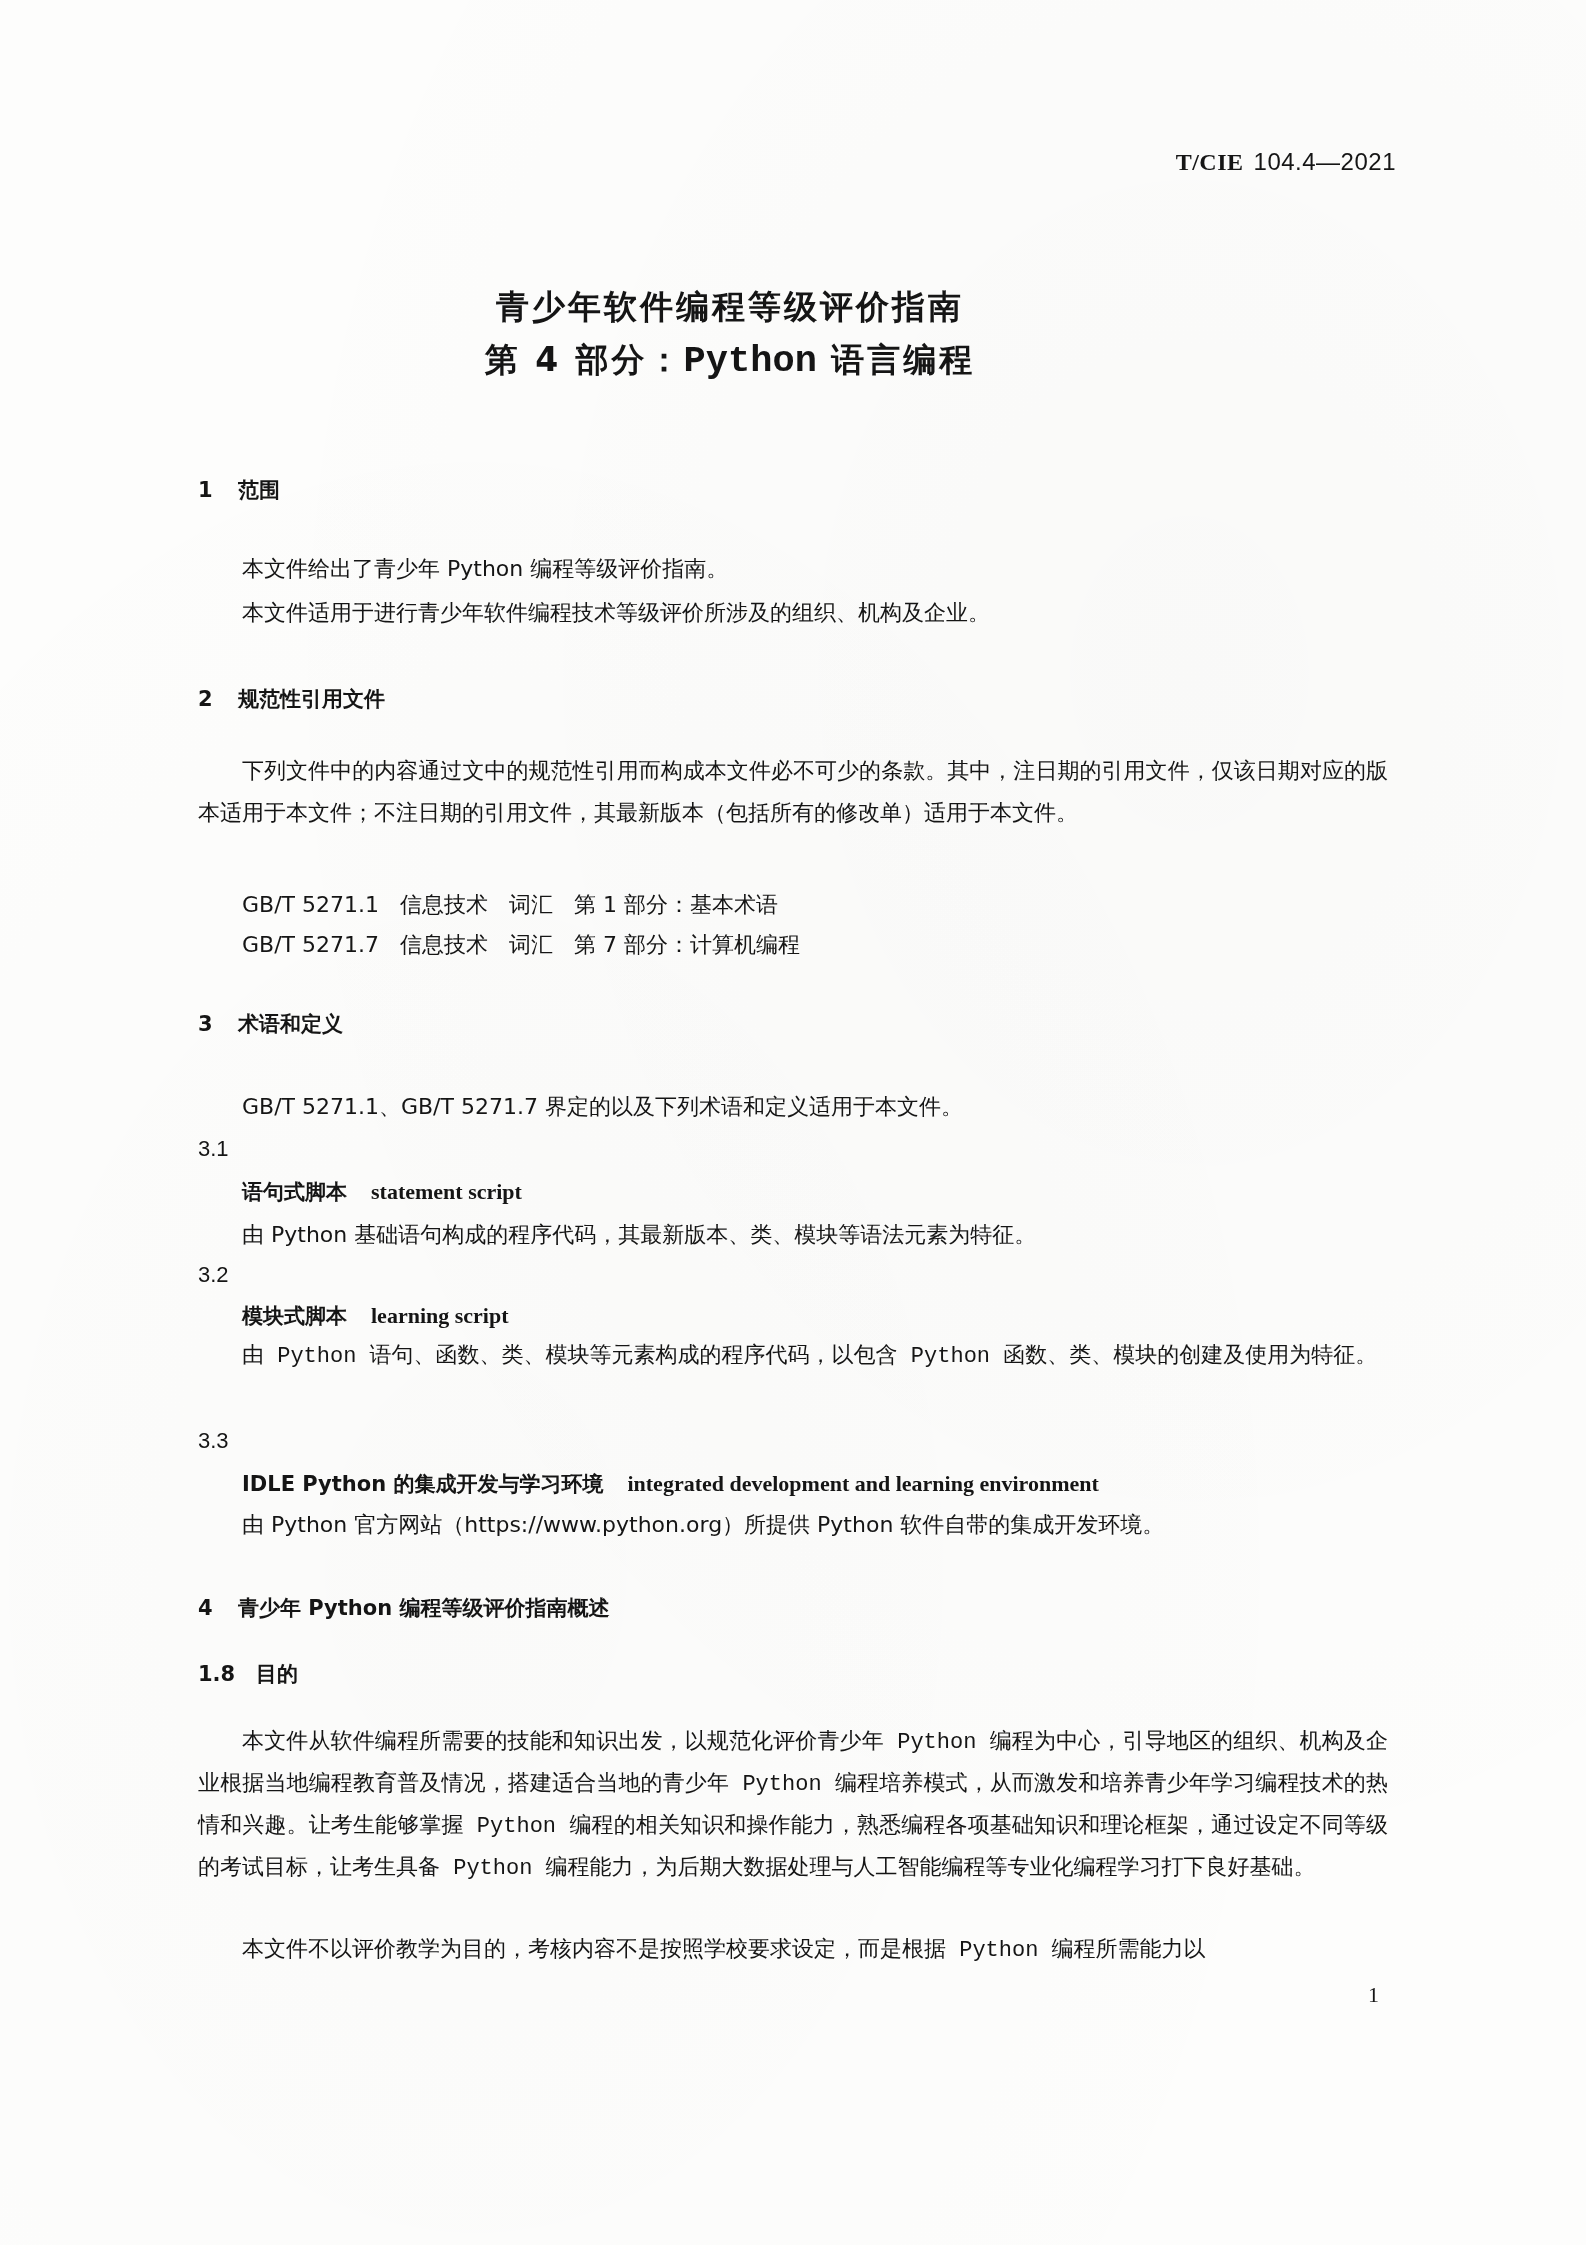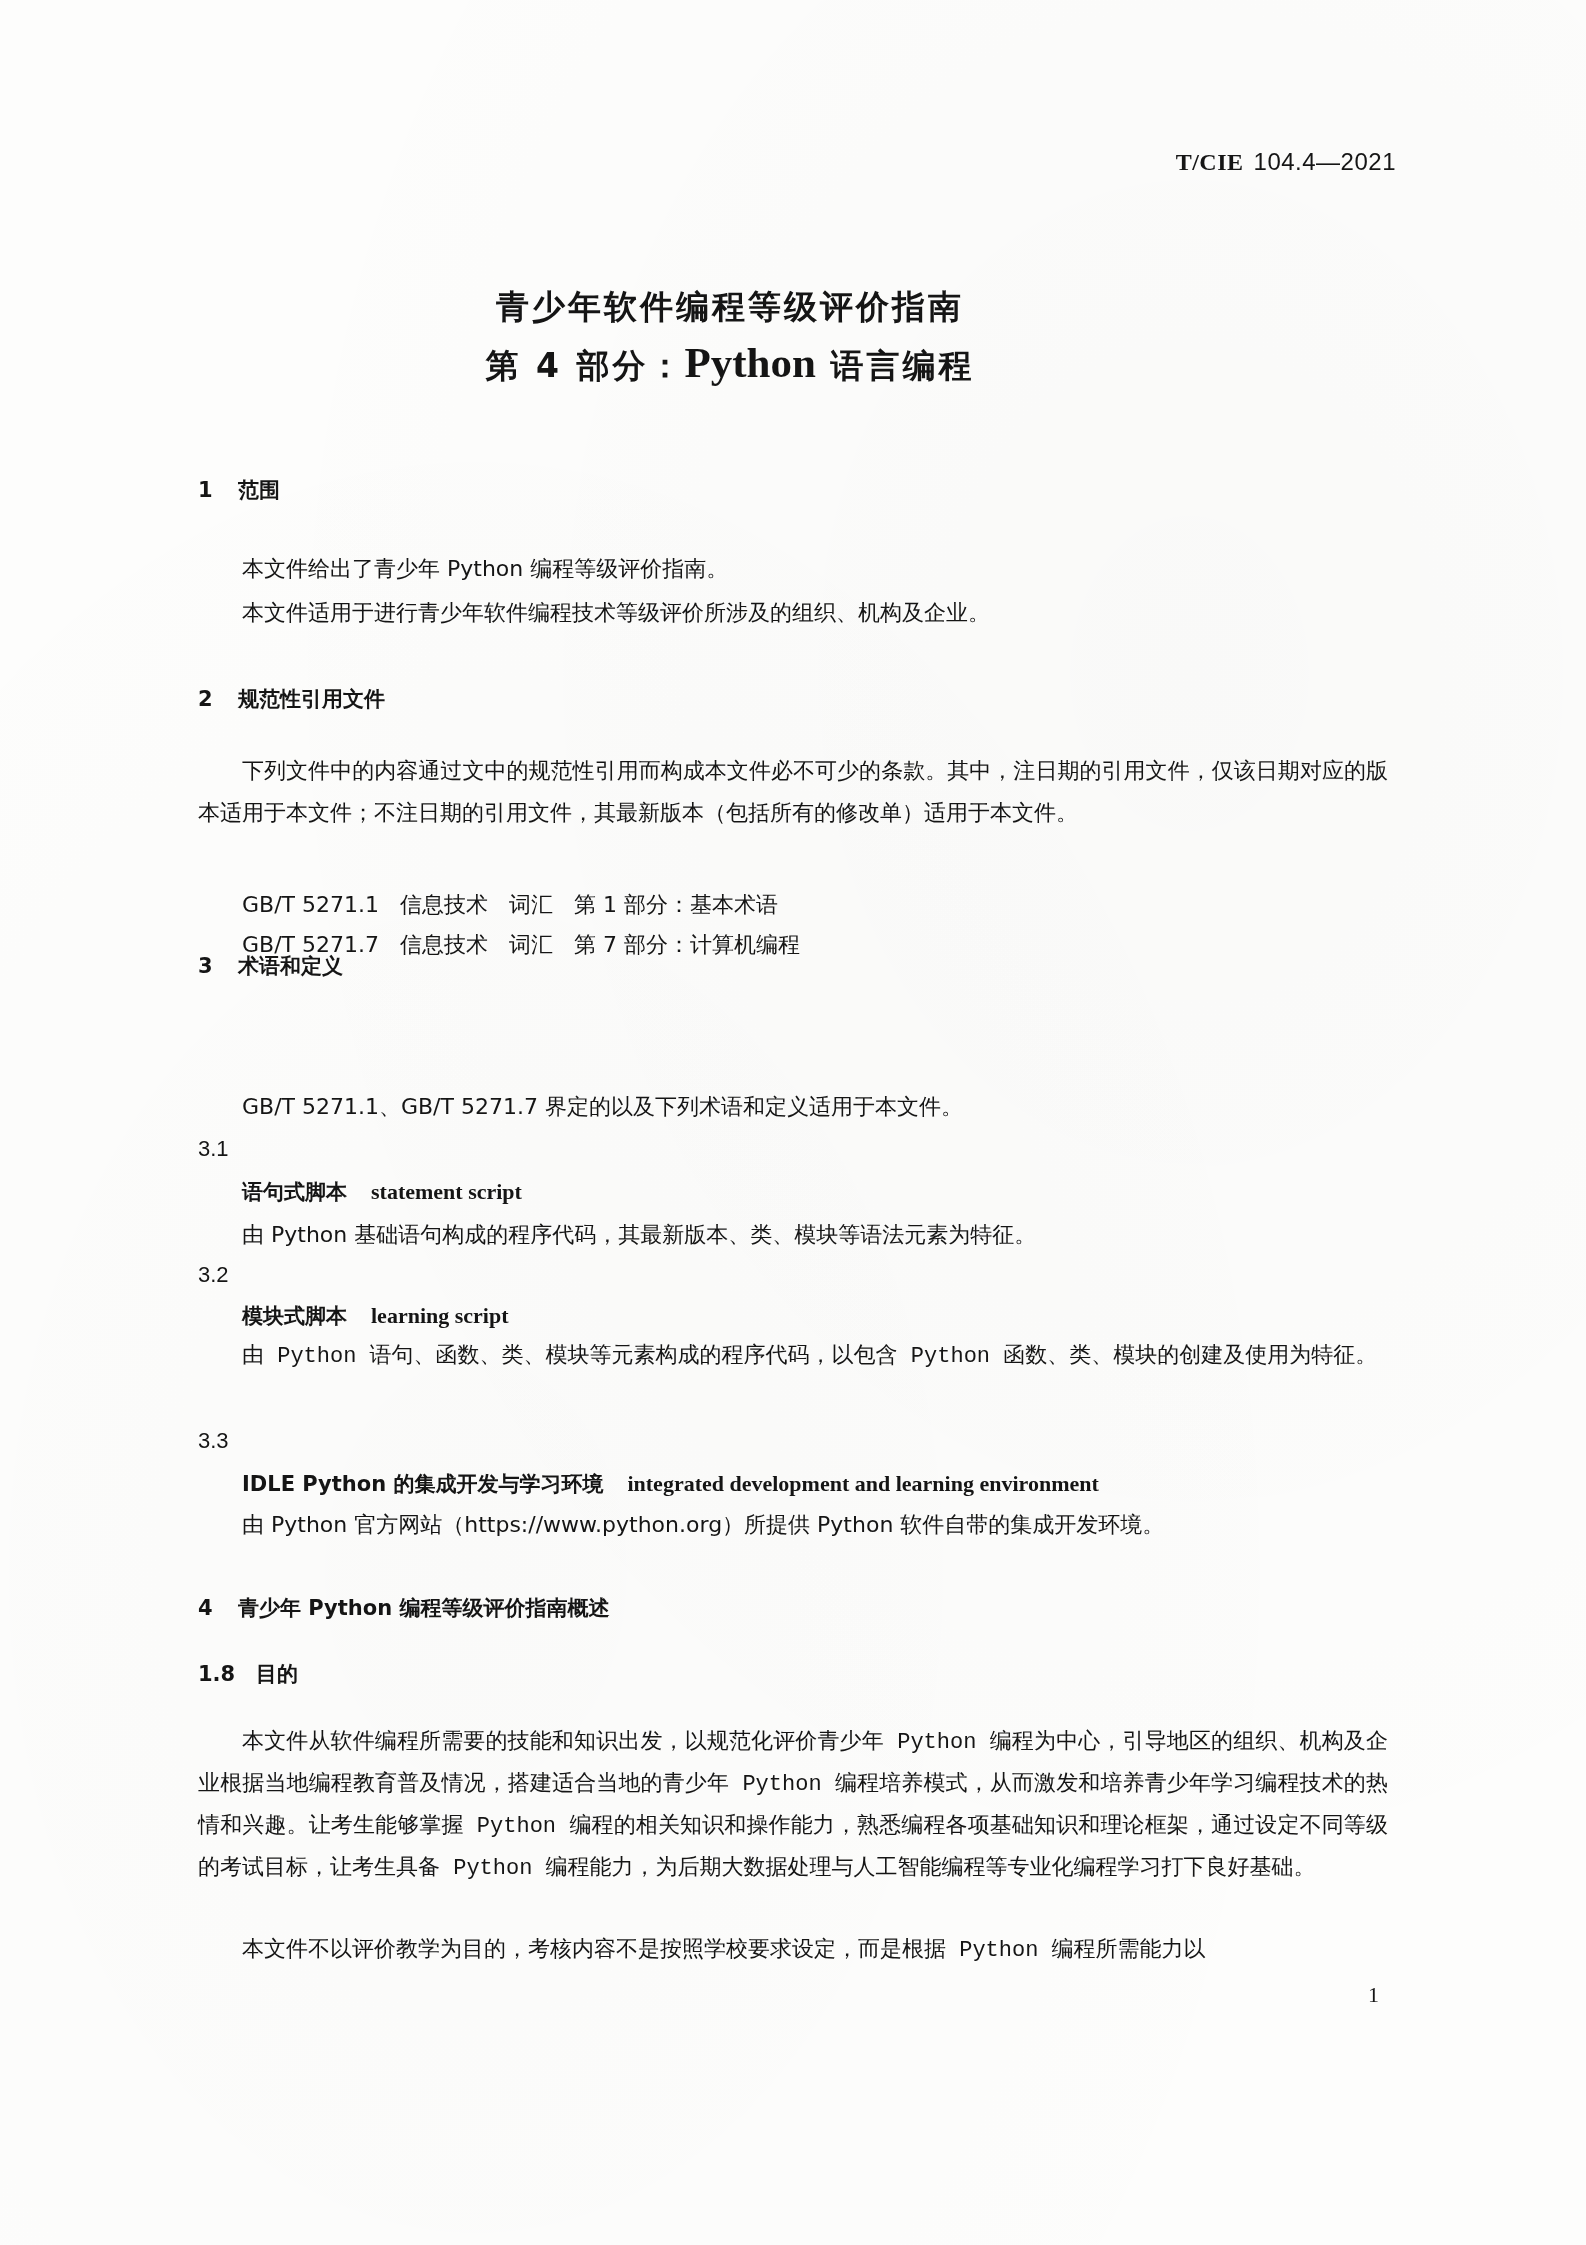--- a/index.html
+++ b/index.html
@@ -23,21 +23,21 @@
       letter-spacing: 0.5px;
     }
     .std-code .pre { font-family: "Liberation Serif", serif; font-weight: bold; margin-right: 10px; margin-left: 40px; }
     .title {
       position: absolute; left: 0; width: 1460px; text-align: center;
       font-family: "DejaVu Sans", sans-serif; font-weight: bold; font-size: 33px;
       letter-spacing: 3px;
     }
     .title.t1 { top: 285px; }
     .title.t2 { top: 338px; }
-    .title .latin { font-family: Liberation Serif, serif; font-size: 43px; letter-spacing: 0; margin-top: 20px; }
+    .title .latin { font-family: Liberation Mono, monospace; font-size: 37px; letter-spacing: 0; margin-top: 20px; }
     .h {
       position: absolute; left: 198px;
       font-family: "DejaVu Sans", sans-serif; font-weight: bold; font-size: 21px;
     }
     .h .num { display: inline-block; min-width: 40px; }
     .p {
       position: absolute; left: 198px; width: 1190px;
       font-family: Liberation Mono, monospace; font-size: 22px; line-height: 42px;
       text-align: justify;
     }
@@ -71,21 +71,21 @@
   <div class="line" style="top:554px">本文件给出了青少年 Python 编程等级评价指南。</div>
   <div class="line" style="top:598px">本文件适用于进行青少年软件编程技术等级评价所涉及的组织、机构及企业。</div>
 
   <div class="h" style="top:685px">
     <span class="num">2</span><span>规范性引用文件</span>
   </div>
   <div class="p indent" style="top:752px">下列文件中的内容通过文中的规范性引用而构成本文件必不可少的条款。其中，注日期的引用文件，仅该日期对应的版本适用于本文件；不注日期的引用文件，其最新版本（包括所有的修改单）适用于本文件。</div>
   <div class="line" style="top:890px">GB/T 5271.1   信息技术   词汇   第 1 部分：基本术语</div>
   <div class="line" style="top:930px">GB/T 5271.7   信息技术   词汇   第 7 部分：计算机编程</div>
 
-  <div class="h" style="top:952px">
+  <div class="h" style="top:1010px">
     <span class="num">3</span><span>术语和定义</span>
   </div>
   <div class="line" style="top:1092px">GB/T 5271.1、GB/T 5271.7 界定的以及下列术语和定义适用于本文件。</div>
 
   <div class="term-num" style="top:1136px">3.1</div>
   <div class="term" style="top:1178px">
     <span>语句式脚本</span><span class="en">statement script</span>
   </div>
   <div class="line" style="top:1220px">由 Python 基础语句构成的程序代码，其最新版本、类、模块等语法元素为特征。</div>
 

